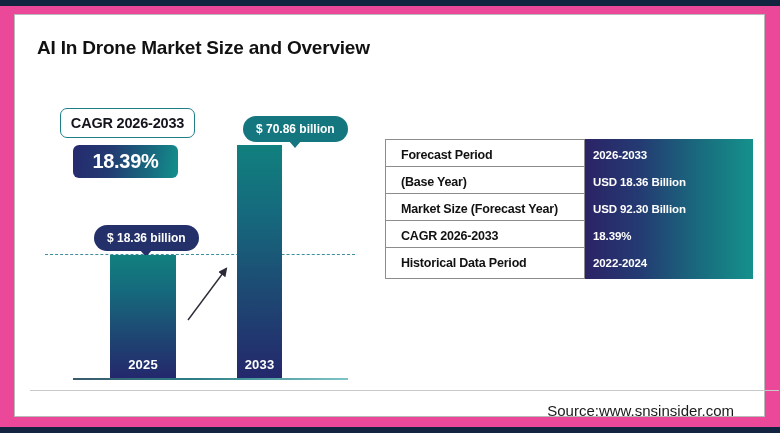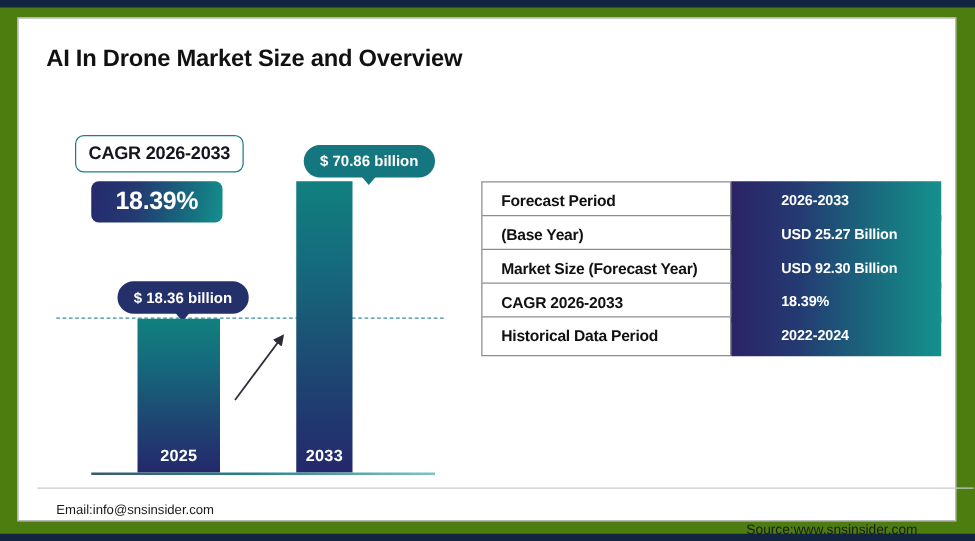--- a/index.html
+++ b/index.html
@@ -13,21 +13,21 @@
     font-family: "Liberation Sans", sans-serif;
     position: relative;
     overflow: hidden;
   }
 
   
   #page {
     position: absolute;
     left: 0; top: 0;
     width: 780px; height: 433px;
-    background: #4d7c0f;
+    background: #ec4899;
   }
   .edge-strip {
     position: absolute;
     left: 0;
     width: 780px;
     height: 6px;
     background: #12243f;
   }
   .edge-strip.top { top: 0; }
   .edge-strip.bottom { bottom: 0; }
@@ -192,20 +192,21 @@
     position: absolute;
     left: 370px;
     top: 130px;
     width: 368px;
   }
   .trow {
     position: relative;
     height: 19px;
     margin-bottom: 8px;
     display: flex;
+    align-items: center;
   }
   .tlabel {
     width: 200px;
     height: 32px;
     border: 1px solid #8d8d8d;
     background: #ffffff;
     box-sizing: border-box;
     display: flex;
     align-items: center;
     padding-left: 15px;
@@ -216,21 +217,21 @@
     color: #111111;
     letter-spacing: -0.2px;
   }
   .tvalue {
     width: 168px;
     height: 32px;
     background: linear-gradient(90deg, #2b2366 0%, #243a72 32%, #18707f 72%, #15918c 100%);
     box-sizing: border-box;
     display: flex;
     align-items: center;
-    padding-left: 40px;
+    padding-left: 8px;
   }
   .tvalue span {
     font-size: 11.5px;
     font-weight: bold;
     color: #ffffff;
     letter-spacing: -0.1px;
     white-space: nowrap;
   }
 
   
@@ -246,23 +247,22 @@
     position: absolute;
     left: 30px;
     top: 387px;
     font-size: 10.5px;
     color: #1a1a1a;
   }
   .footer-right {
     position: absolute;
     right: 30px;
     top: 387px;
-    font-size: 11px;
+    font-size: 15px;
     color: #1a1a1a;
-    margin-top: 16px;
   }
 </style>
 </head>
 <body>
 
 <div id="page">
 
   <div class="edge-strip top"></div>
   <div class="edge-strip bottom"></div>
 
@@ -320,21 +320,21 @@
         <div class="tvalue">
           <span>2026-2033</span>
         </div>
       </div>
 
       <div class="trow">
         <div class="tlabel">
           <span>(Base Year)</span>
         </div>
         <div class="tvalue">
-          <span>USD  25.27 Billion</span>
+          <span>USD  18.36 Billion</span>
         </div>
       </div>
 
       <div class="trow">
         <div class="tlabel">
           <span>Market Size (Forecast Year)</span>
         </div>
         <div class="tvalue">
           <span>USD 92.30 Billion</span>
         </div>
@@ -354,17 +354,16 @@
           <span>Historical Data Period</span>
         </div>
         <div class="tvalue">
           <span>2022-2024</span>
         </div>
       </div>
 
     </div>
 
     <div class="footer-rule"></div>
-    <div class="footer-left">Email:info@snsinsider.com</div>
     <div class="footer-right">Source:www.snsinsider.com</div>
 
   </div>
 </div>
 
 </body></html>

